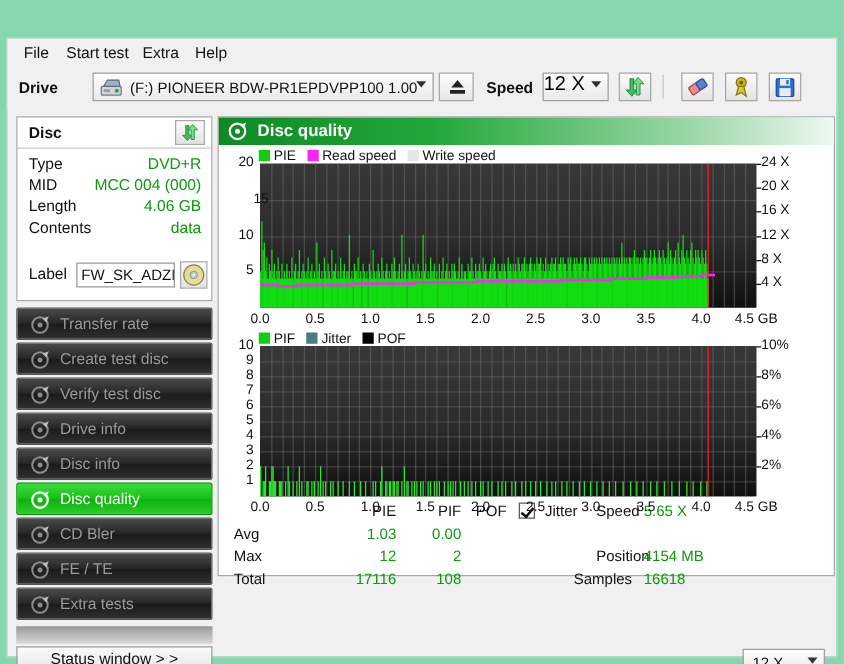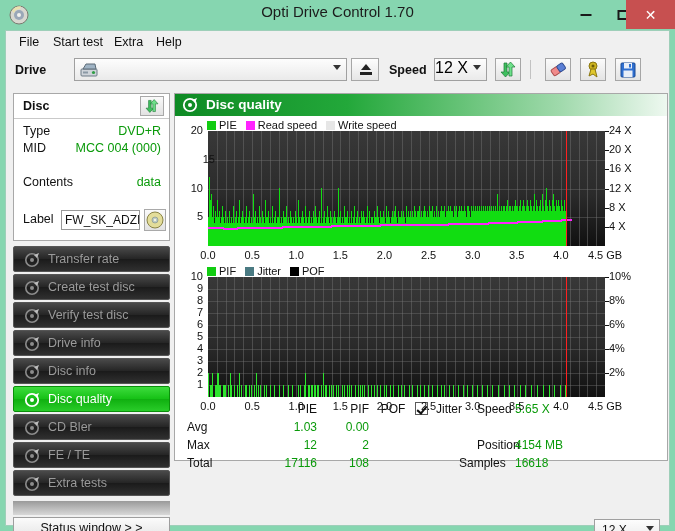--- a/index.html
+++ b/index.html
@@ -102,58 +102,41 @@
   .chk{position:absolute;width:13px;height:13px;background:#fff;border:1px solid #5a5a5a;box-sizing:border-box;}
   .chk:after{content:"";position:absolute;left:3px;top:1px;width:4px;height:8px;border:solid #111;border-width:0 2px 2px 0;transform:rotate(40deg);}
   .spdsel{position:absolute;left:419px;top:425px;width:66px;height:22px;background:linear-gradient(#fdfdfd,#eaeaea);border:1px solid #a0a0a0;box-sizing:border-box;}
   .spdsel .stx{position:absolute;left:7px;top:3px;font-size:12px;color:#111;}
 </style>
 </head>
 <body>
 
 <div class="win">
 
-  <div class="titlebar">
-    <svg class="app-icon" viewBox="0 0 22 22">
-      <ellipse cx="11" cy="11" rx="9" ry="9" fill="#d8d8d0" stroke="#7a7a70" stroke-width="1"></ellipse>
-      <ellipse cx="11" cy="11" rx="5" ry="5" fill="#9aa8b8"></ellipse>
-      <ellipse cx="11" cy="11" rx="2" ry="2" fill="#f2f2ee"></ellipse>
-      <path d="M4 7 A9 9 0 0 1 13 2.3 L12 5 A6.5 6.5 0 0 0 6 9 Z" fill="#eae2b0"></path>
-    </svg>
-    <div class="title-text">Opti Drive Control 1.70</div>
-    <div class="wbtn min">
-        <span class="g"></span>
-      </div>
-    <div class="wbtn max">
-        <span class="g"></span>
-      </div>
-    <div class="wbtn close">
-        <span class="g">✕</span>
-      </div>
-  </div>
 
   <div class="clientarea">
 
     <div class="menubar">
       <div class="menuitem" style="left:8px">File</div>
       <div class="menuitem" style="left:42px">Start test</div>
       <div class="menuitem" style="left:103px">Extra</div>
       <div class="menuitem" style="left:145px">Help</div>
     </div>
 
     <div class="toolbar">
       <div class="lbl-drive">Drive</div>
 
       <div class="drivecombo">
         <svg class="drv-ic" viewBox="0 0 18 16">
           <rect x="1" y="7" width="16" height="7" rx="1" fill="#cfd4da" stroke="#6d7b86"></rect>
           <path d="M3 7 L6 2 L15 2 L16 7 Z" fill="#9fb3c4" stroke="#5c6b77"></path>
           <circle cx="13.5" cy="10.5" r="1.6" fill="#2f9e44"></circle>
           <rect x="3" y="9.5" width="5" height="2" fill="#8b99a5"></rect>
         </svg>
+        <div class="dtxt">(F:)   PIONEER BDW-PR1EPDVPP100 1.00</div>
         <div class="cb-arrow"></div>
       </div>
 
       <div class="eject">
         <span class="tri"></span>
           <span class="bar"></span>
       </div>
 
       <div class="lbl-speed">Speed</div>
       <div class="speedcombo">
@@ -207,20 +190,24 @@
         </div>
       </div>
 
       <div class="drow" style="top:30px">
         <span class="dkey">Type</span>
         <span class="dval">DVD+R</span>
       </div>
       <div class="drow" style="top:47px">
         <span class="dkey">MID</span>
         <span class="dval">MCC 004 (000)</span>
+      </div>
+      <div class="drow" style="top:64px">
+        <span class="dkey">Length</span>
+        <span class="dval">4.06 GB</span>
       </div>
       <div class="drow" style="top:81px">
         <span class="dkey">Contents</span>
         <span class="dval">data</span>
       </div>
       <div class="drow" style="top:118px">
         <span class="dkey">Label</span>
       </div>
       <div class="labelbox">
         <span class="lv">FW_SK_ADZIK_</span>

